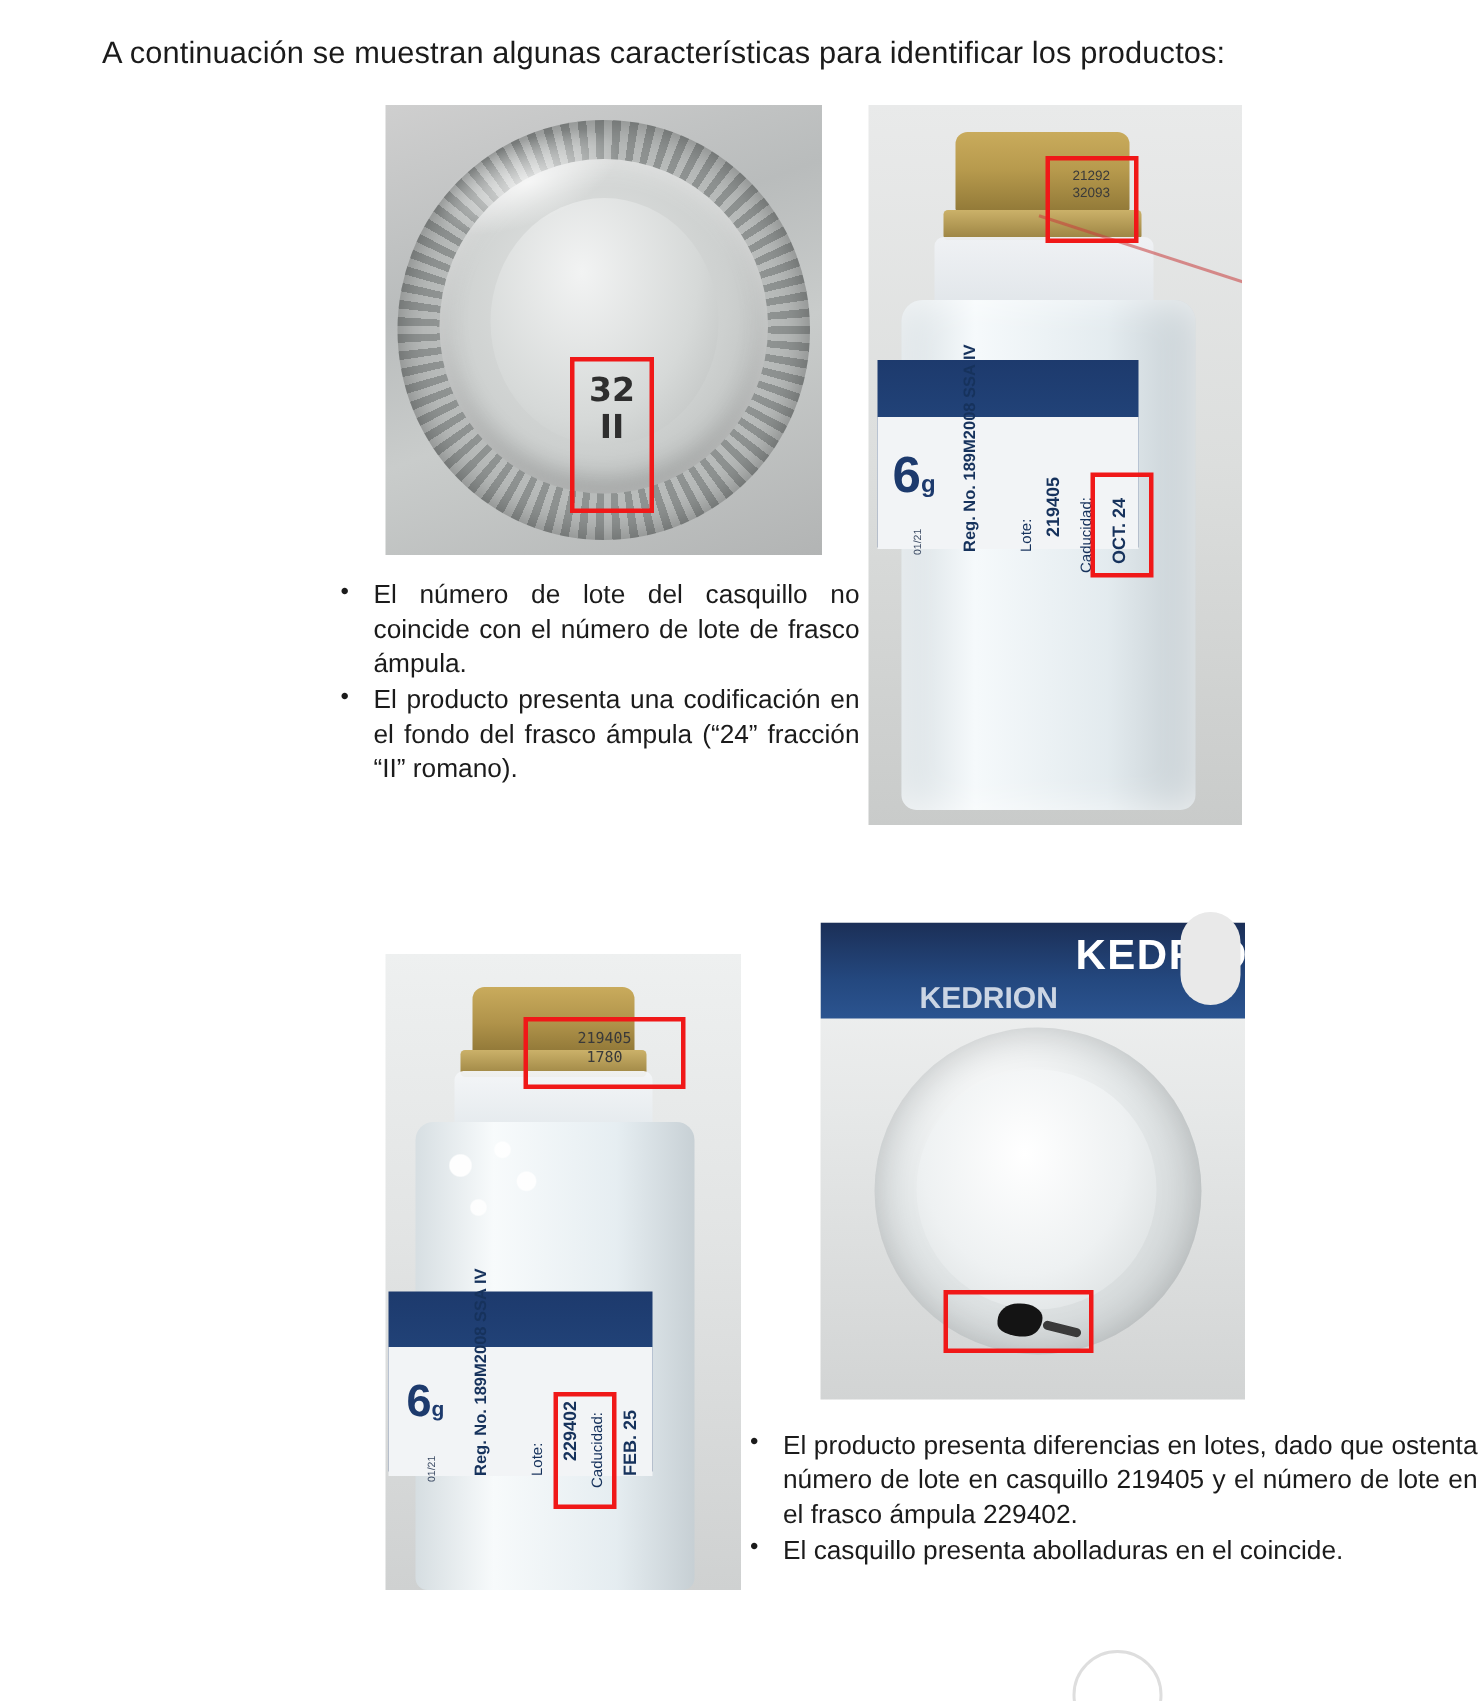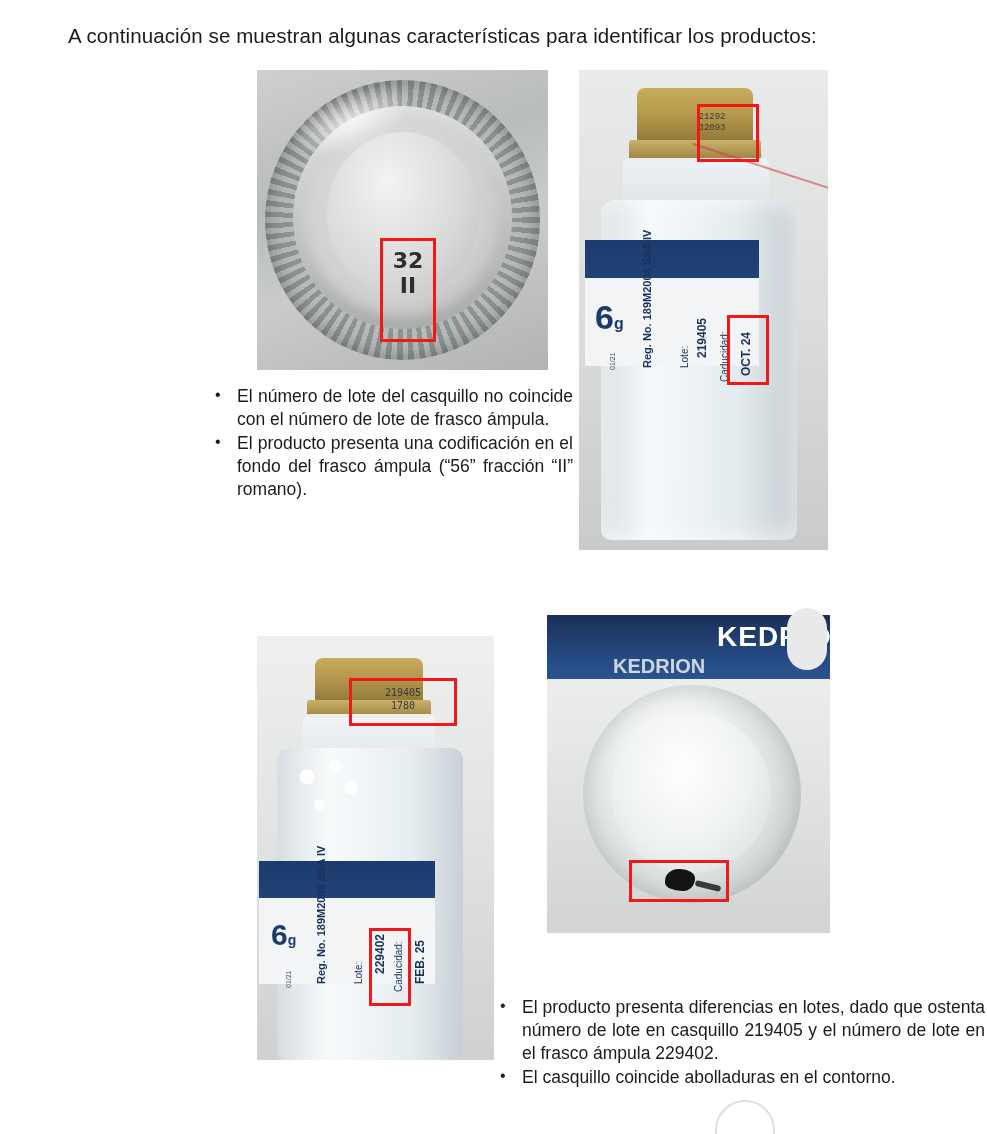--- a/index.html
+++ b/index.html
@@ -133,23 +133,23 @@
   }
   #photo2 .sixg {
     position:absolute; left: 16px; top: 228px;
     font-size: 34px; font-weight: 700; color: #1d3a6d;
     font-family:"Liberation Sans", sans-serif;
   }
   #photo2 .sixg small { font-size: 16px; }
   #photo2 .redcap-box { left: 118px; top: 34px; width: 62px; height: 58px; }
   #photo2 .redexp-box { left: 148px; top: 245px; width: 42px; height: 70px; }
   #photo2 .cap-code {
-    position:absolute; left: 104px; top: 42px; width: 58px;
-    font-size: 9px; color:#3a3a3a; text-align:center; line-height:1.25;
-    font-family:Liberation Mono, monospace;
+    position:absolute; left: 136px; top: 42px; width: 58px;
+    font-size: 9px; color:#3a3a3a; line-height:1.25;
+    font-family:Liberation Sans, sans-serif;
   }
   #photo2 .diag {
     position:absolute; left: 110px; top: 96px; width: 150px; height: 2px;
     background: rgba(200,60,60,.55); transform: rotate(18deg);
   }
 
   
   #photo3 {
     left: 257px; top: 636px; width: 237px; height: 424px;
     background: linear-gradient(180deg,#eef0f0 0%, #e2e4e4 45%, #cfd1d1 100%);
@@ -266,22 +266,22 @@
   }
   ul.bullets li::before {
     content: "\2022";
     position: absolute;
     left: -22px;
     top: -1px;
     font-size: 16px;
     color: #1b1b1b;
   }
   #list1 { left: 215px; top: 385px; width: 336px; }
-  #list1 li { text-align: justify; }
-  #list2 { left: 500px; top: 996px; width: 463px; }
+  #list1 li { text-align: justify; margin-left: 12px; }
+  #list2 { left: 500px; top: 952px; width: 463px; }
 
   
   .edge-pill {
     position: absolute;
     right: -14px; top: 608px; width: 40px; height: 62px;
     background: #e9e9e9; border-radius: 22px;
   }
   .edge-circle {
     position: absolute;
     right: 38px; bottom: -26px; width: 56px; height: 56px;
@@ -335,21 +335,21 @@
         <div>21292</div>
         <div>32093</div>
       </div>
       <div class="redbox redcap-box"></div>
       <div class="redbox redexp-box"></div>
     </div>
   </div>
 
   <ul class="bullets" id="list1">
     <li>El número de lote del casquillo no coincide con el número de lote de frasco ámpula.</li>
-    <li>El producto presenta una codificación en el fondo del frasco ámpula (“56” fracción “II” romano).</li>
+    <li>El producto presenta una codificación en el fondo del frasco ámpula (“24” fracción “II” romano).</li>
   </ul>
 
   <div class="photo" id="photo3">
     <div class="inner">
       <div class="cap"></div>
       <div class="capband"></div>
       <div class="neck"></div>
       <div class="body"></div>
       <div class="bubbles"></div>
 
@@ -384,19 +384,19 @@
       <div class="ringouter"></div>
       <div class="ringinner"></div>
       <div class="particle"></div>
       <div class="particle2"></div>
       <div class="redbox redpart-box"></div>
     </div>
   </div>
 
   <ul class="bullets" id="list2">
     <li>El producto presenta diferencias en lotes, dado que ostenta número de lote en casquillo 219405 y el número de lote en el frasco ámpula 229402.</li>
-    <li>El casquillo coincide abolladuras en el contorno.</li>
+    <li>El casquillo presenta abolladuras en el coincide.</li>
   </ul>
 
   <div class="edge-pill"></div>
   <div class="edge-circle"></div>
 
 </div>
 
 </body></html>

